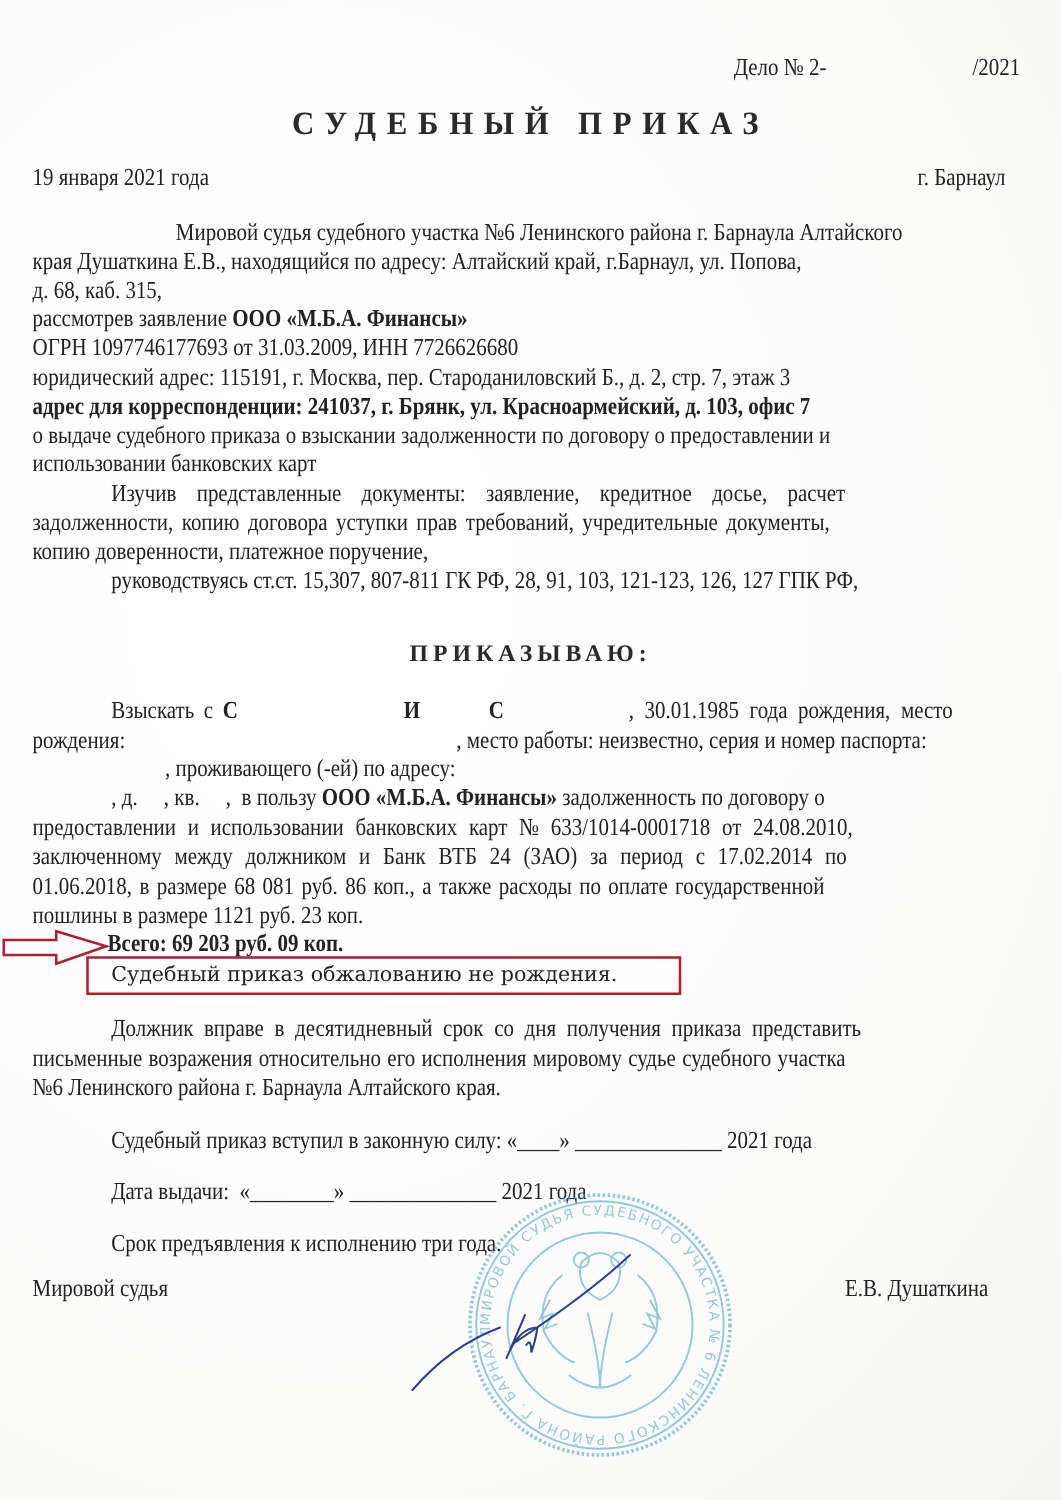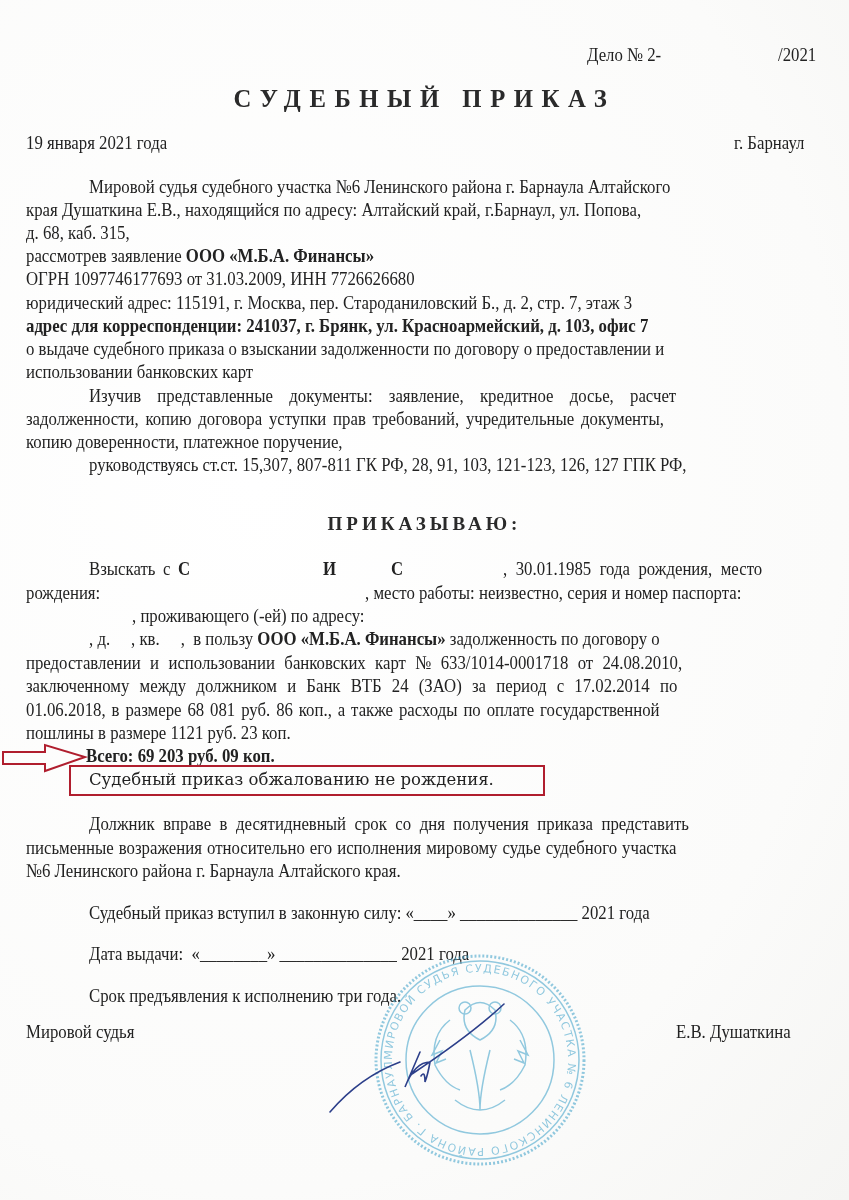--- a/index.html
+++ b/index.html
@@ -32,21 +32,21 @@
   <div class="ln cond" style="left:587px;top:44px;">
     <span>Дело № 2-</span>
   </div>
   <div class="ln cond" style="left:778px;top:44px;">/2021</div>
 
   <div class="title">СУДЕБНЫЙ ПРИКАЗ</div>
 
   <div class="ln cond" style="left:26px;top:132px;">19 января 2021 года</div>
   <div class="ln cond" style="left:734px;top:132px;">г. Барнаул</div>
 
-  <div class="jl" style="left:89px;top:176px;width:736px;">
+  <div class="jl" style="left:89px;top:176px;width:736px;text-align:right;">
     <div class="ln cond" style="position:static;">Мировой судья судебного участка №6 Ленинского района г. Барнаула Алтайского</div>
   </div>
   <div class="ln cond" style="left:26px;top:199px;">края Душаткина Е.В., находящийся по адресу: Алтайский край, г.Барнаул, ул. Попова,</div>
   <div class="ln cond" style="left:26px;top:222px;">д. 68, каб. 315,</div>
   <div class="ln cond" style="left:26px;top:245px;">
     <span>рассмотрев заявление </span><span class="b">ООО «М.Б.А. Финансы»</span>
   </div>
   <div class="ln cond" style="left:26px;top:268px;">ОГРН  1097746177693 от 31.03.2009, ИНН 7726626680</div>
   <div class="ln cond" style="left:26px;top:292px;">юридический адрес: 115191, г. Москва, пер. Староданиловский Б., д. 2, стр. 7, этаж 3</div>
   <div class="ln cond b" style="left:26px;top:315px;">адрес для корреспонденции: 241037, г. Брянк, ул. Красноармейский, д. 103, офис 7</div>

